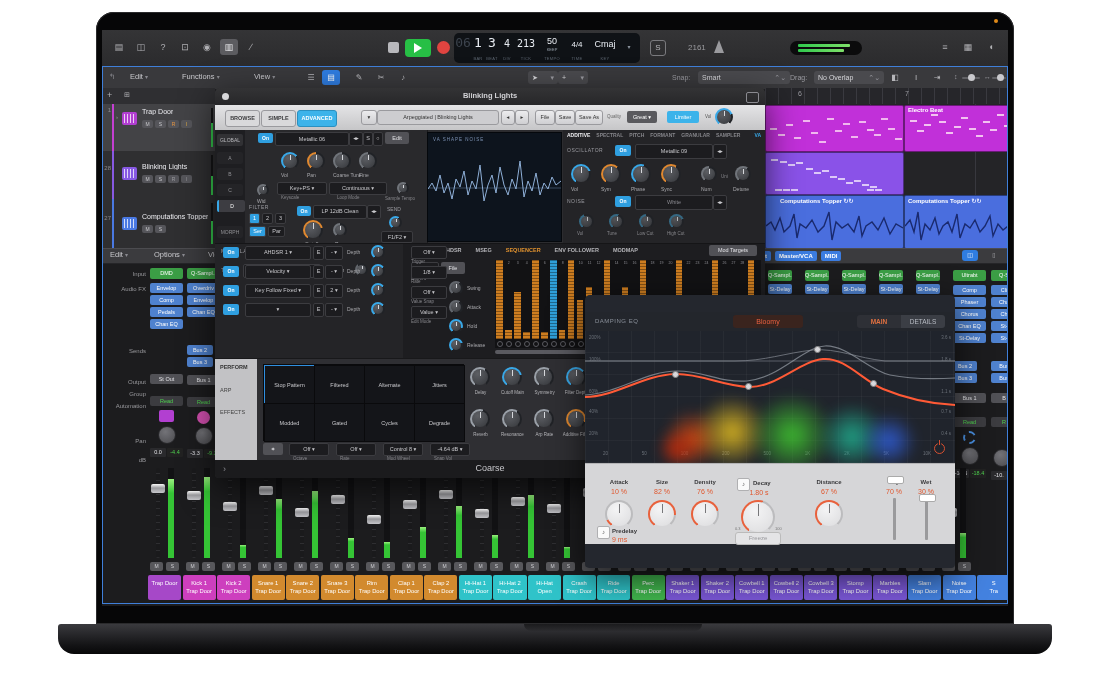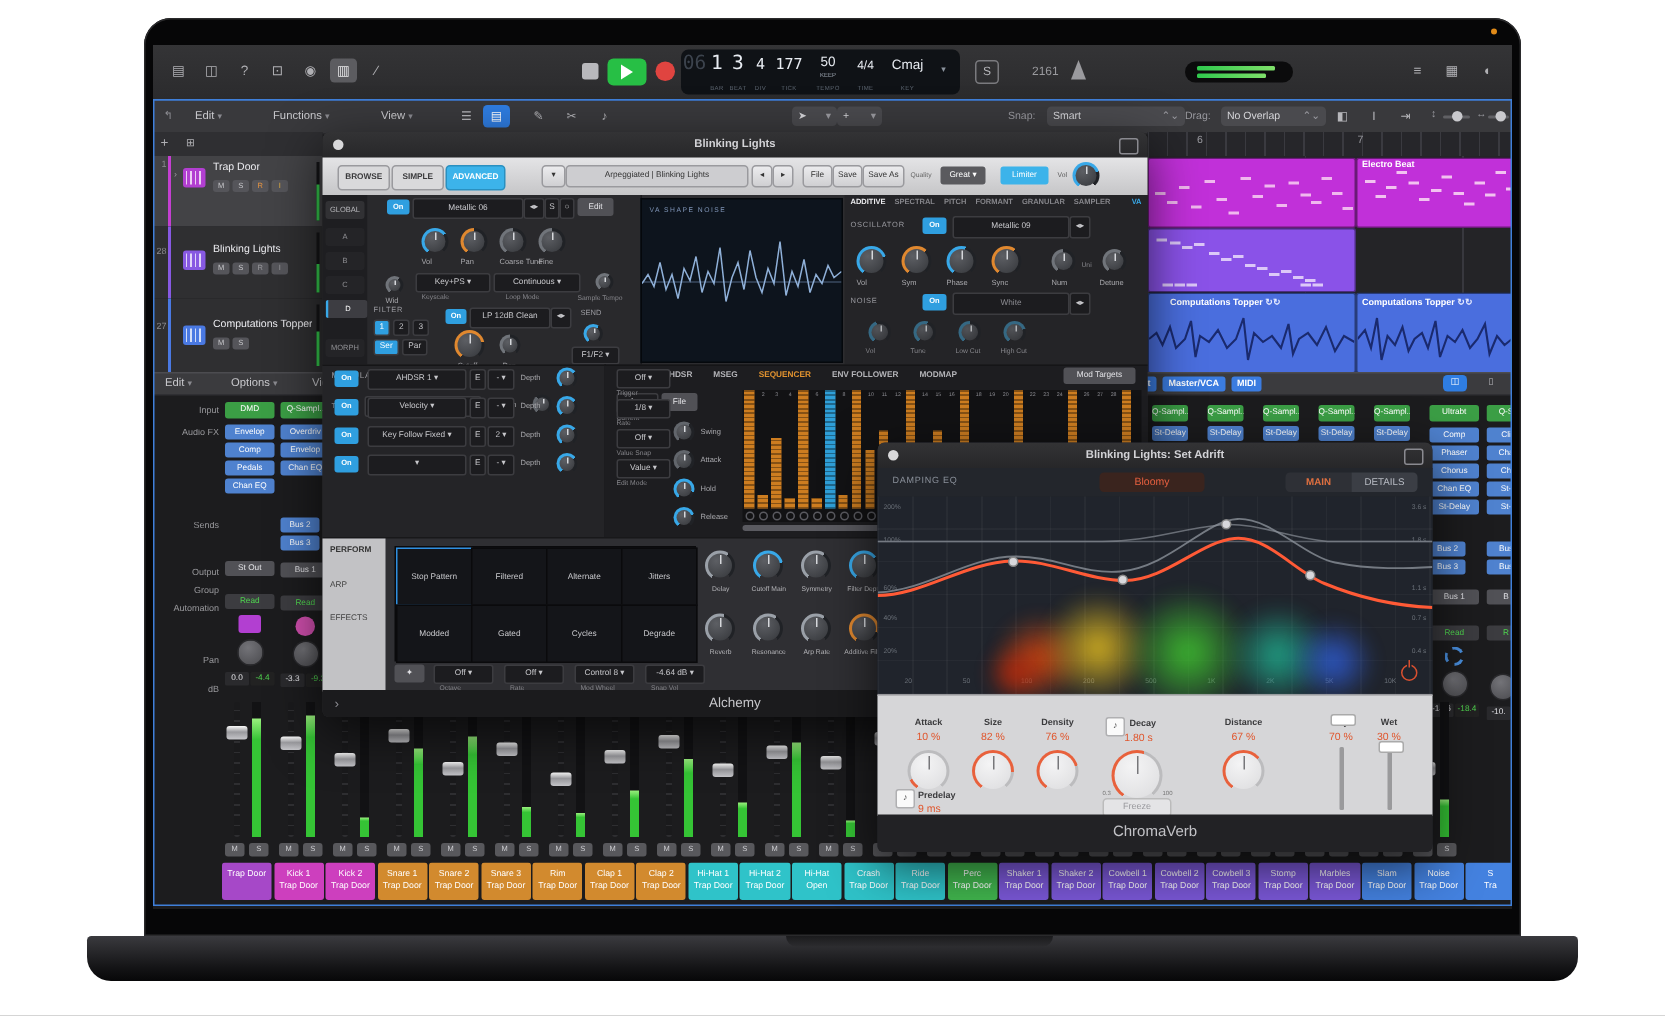--- a/index.html
+++ b/index.html
@@ -152,21 +152,21 @@
         <div class="a tplay" style="left:303px;top:9px;">
             <i></i>
           </div>
         <div class="a trec" style="left:335px;top:11px;"></div>
         <div class="a tloop" style="left:354px;top:9px;">↻</div>
         <div class="a lcd">
           <div class="lcdseg" style="width:18px;"><span class="lcdnum lcddim">06</span></div>
           <div class="lcdseg" style="width:12px;"><span class="lcdnum">1</span><span class="lcdlab">BAR</span></div>
           <div class="lcdseg" style="width:16px;"><span class="lcdnum">3</span><span class="lcdlab">BEAT</span></div>
           <div class="lcdseg" style="width:14px;"><span class="lcdnum" style="font-size:10px;">4</span><span class="lcdlab">DIV</span></div>
-          <div class="lcdseg" style="width:24px;"><span class="lcdnum" style="font-size:10px;">177</span><span class="lcdlab">TICK</span></div>
+          <div class="lcdseg" style="width:24px;"><span class="lcdnum" style="font-size:10px;">213</span><span class="lcdlab">TICK</span></div>
           <div class="lcdseg" style="width:28px;">
               <span style="font-size:9px;line-height:12px;display:block;margin-top:2px;">50</span>
               <span style="font-size:4px;color:#9aa3ae;display:block;">KEEP</span>
               <span class="lcdlab">TEMPO</span>
             </div>
           <div class="lcdseg" style="width:22px;"><span style="font-size:8px;line-height:16px;"><span>4</span>/<span>4</span></span><span class="lcdlab">TIME</span></div>
           <div class="lcdseg" style="width:34px;"><span style="font-size:9px;line-height:18px;">Cmaj</span><span class="lcdlab">KEY</span></div>
           <div class="lcdseg" style="width:14px;"><span style="font-size:6px;line-height:28px;color:#8a929c;">▾</span></div>
         </div>
         <div class="a" style="left:548px;top:10px;width:14px;height:14px;border:1px solid #7a7a7e;border-radius:3px;color:#b8b8bc;font-size:8px;line-height:14px;text-align:center;">S</div>
@@ -1253,30 +1253,25 @@
               <div style="position:relative;">
                 <span class="ring" style="left: 5px; top: 2px; width: 20px; height: 20px; --v: .70turn; --ac: #e0882f;">
                   <i class="cap"></i>
                 </span>
                 <span style="position:absolute;left:0;right:0;top:25px;text-align:center;font-size:4.5px;color:#b4b4b8;white-space:nowrap;overflow:hidden;">Additive Filter</span>
               </div>
           </div>
         </div>
         <div class="alchfoot">
           <span style="position:absolute;left:8px;top:4px;font-size:9px;color:#8a8a90;">›</span>
-          <span style="position:absolute;left:0;right:0;top:3px;text-align:center;font-size:9px;">Alchemy</span>
+          <span style="position:absolute;left:0;right:0;top:3px;text-align:center;font-size:9px;">Coarse</span>
         </div>
       </div>
 
       <div class="a win chroma" style="z-index:8;">
-        <div class="titlebar">
-          <span class="tdot"></span>
-          <span class="ttext">Blinking Lights: Set Adrift</span>
-          <span class="tlink"></span>
-        </div>
         <div class="chead">
           <span style="position:absolute;left:10px;top:6px;font-size:6px;color:#8a909a;letter-spacing:.5px;">DAMPING EQ</span>
           <span style="position:absolute;left:148px;top:3px;width:70px;height:13px;background:#3a241e;border-radius:3px;color:#e86040;font-size:7px;line-height:13px;text-align:center;">Bloomy</span>
           <span style="position:absolute;left:272px;top:3px;width:44px;height:13px;background:#2e3036;border-radius:3px 0 0 3px;color:#e07040;font-size:6.5px;line-height:13px;text-align:center;font-weight:bold;">MAIN</span>
           <span style="position:absolute;left:316px;top:3px;width:44px;height:13px;background:#3b3e45;border-radius:0 3px 3px 0;color:#b8bcc4;font-size:6.5px;line-height:13px;text-align:center;">DETAILS</span>
         </div>
         <div class="cdisp">
           <span class="axlab" style="left: 4px; top: 4px;">200%</span>
             <span class="axlab" style="left: 4px; top: 26px;">100%</span>
             <span class="axlab" style="left: 4px; top: 58px;">60%</span>
@@ -1365,23 +1360,20 @@
               <span class="ccap" style="left: 8px; top: 12px;"></span>
             </div>
             <div style="position: absolute; top: 0px; width: 30px; left: 326px;">
               <span class="cklab" style="left:0;right:0;top:15px;">Wet</span>
               <span class="ckval" style="left:0;right:0;top:24px;">30 %</span>
               <span class="ctrack" style="left:14px;top:34px;height:42px;"></span>
               <span class="cfill" style="left: 14px; bottom: 4px; top: 38px;"></span>
               <span class="ccap" style="left: 8px; top: 30px;"></span>
             </div>
         </div>
-        <div class="cfoot">
-          <span style="position:absolute;left:0;right:0;top:6px;text-align:center;font-size:10px;">ChromaVerb</span>
-        </div>
       </div>
 
     </div>
   </div>
   <div class="a base">
       <div class="a base-notch"></div>
     </div>
 </div>
 
 </body></html>

